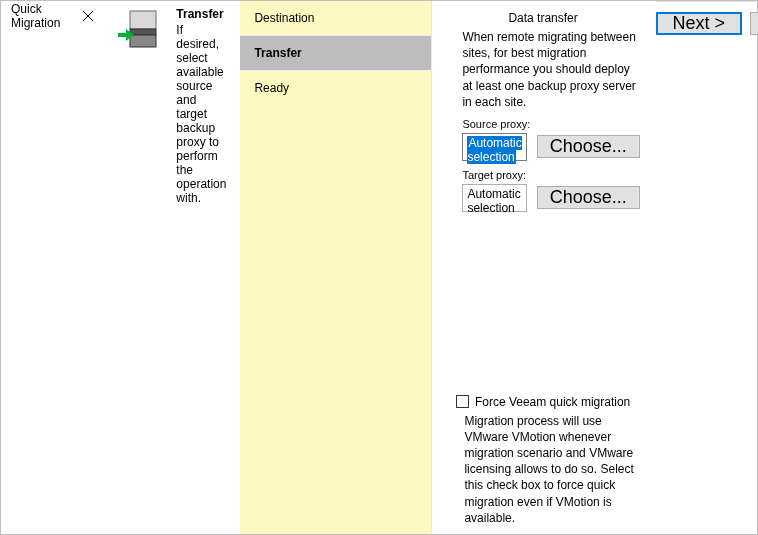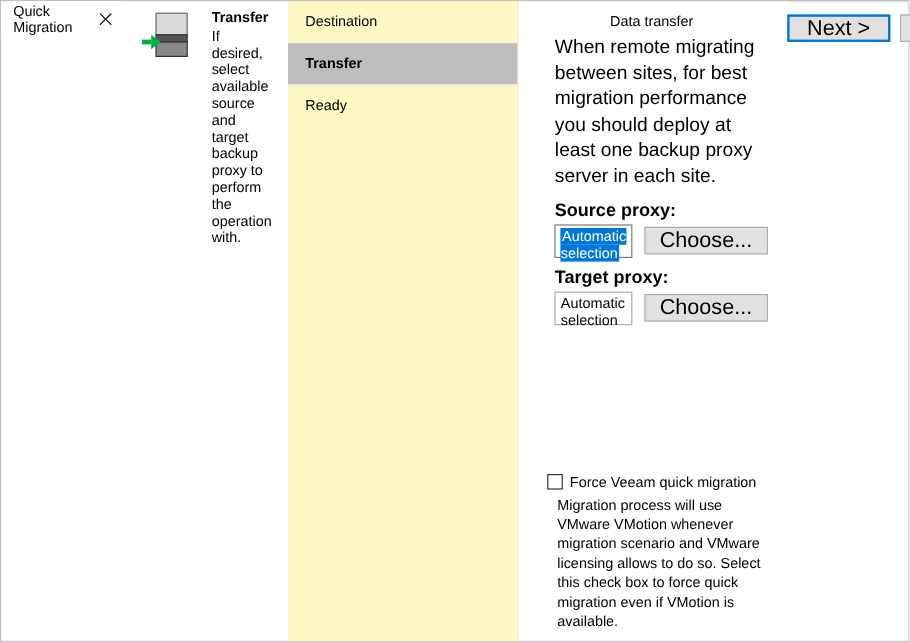--- a/index.html
+++ b/index.html
@@ -78,25 +78,25 @@
   }
   .content {
     flex: 1;
     padding: 10px 16px 8px 14px;
     display: flex;
     flex-direction: column;
     position: relative;
   }
   .section-title { font-size: 12px; margin-bottom: 4px; text-align: center; }
   .section-desc {
-    font-size: 16px;
+    font-size: 12px;
     margin: 0 0 6px 16px;
     line-height: 1.35;
   }
-  .field-label { font-size: 15px; margin: 2px 0 3px 16px; font-weight: bold; }
+  .field-label { font-size: 11px; margin: 2px 0 3px 16px; }
   .field-row {
     display: flex;
     gap: 10px;
     margin: 0 0 6px 16px;
     align-items: center;
   }
   .field-input {
     flex: 1;
     height: 28px;
     border: 1px solid #7a7a7a;

